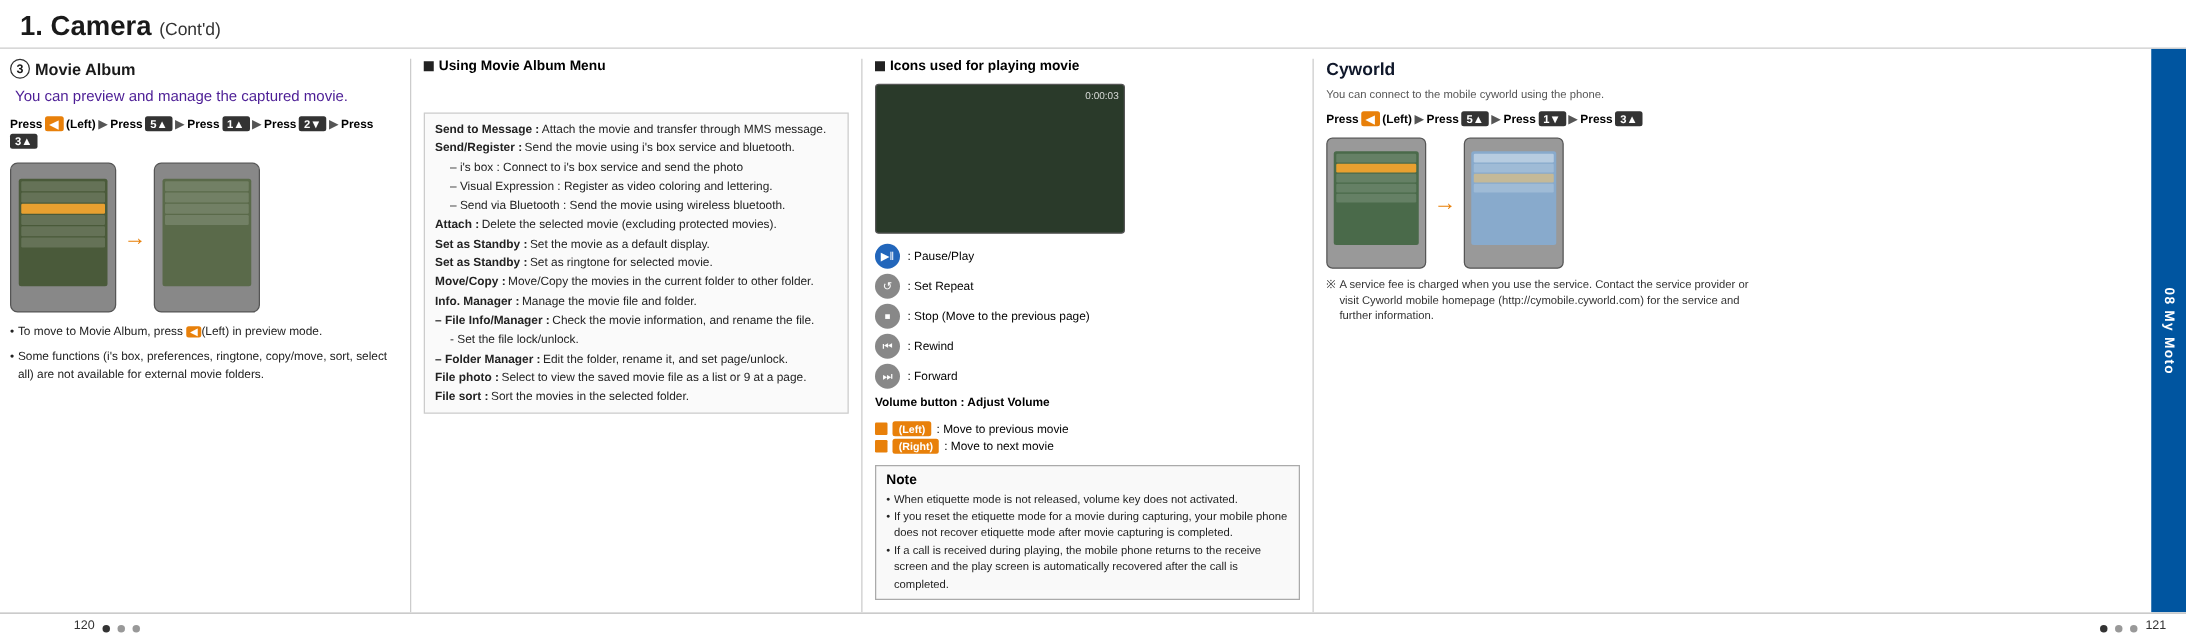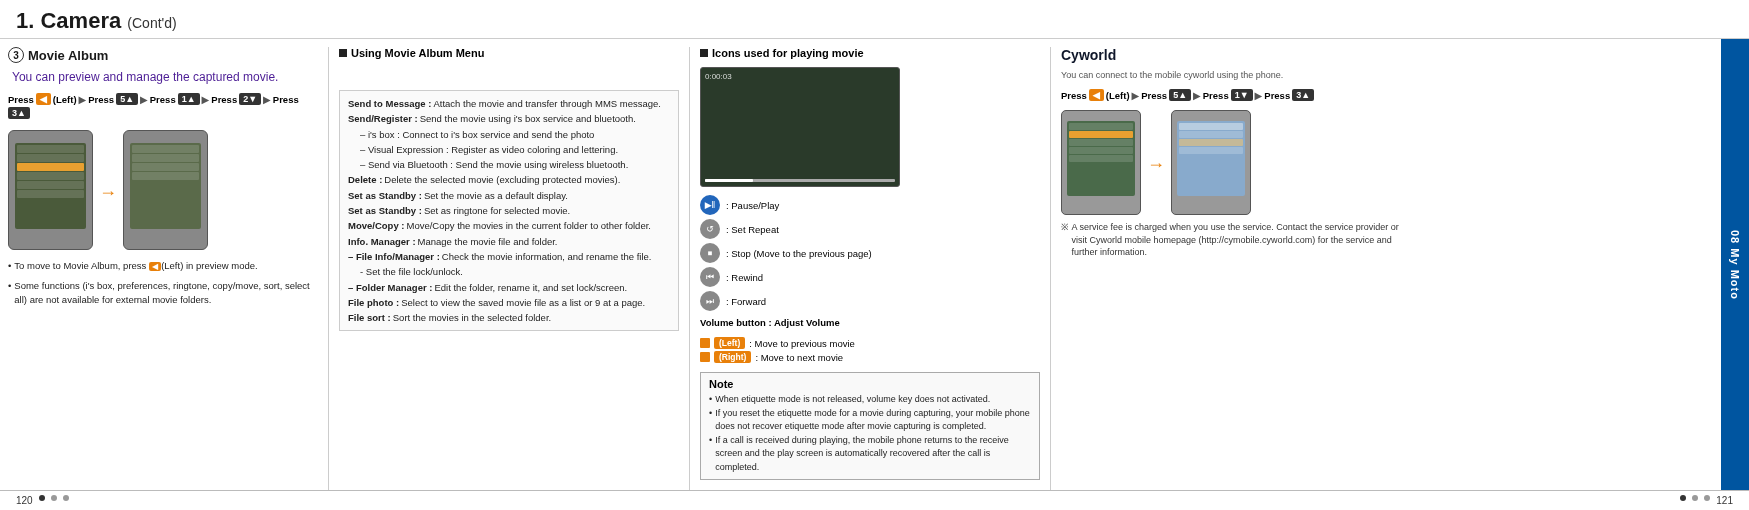--- a/index.html
+++ b/index.html
@@ -246,22 +246,22 @@
     }
 
     
     .movie-preview {
       width: 200px;
       height: 120px;
       background: #2a3a2a;
       border-radius: 3px;
       border: 1px solid #555;
       display: flex;
-      flex-direction: column;
-      justify-content: space-between;
+      flex-direction: row;
+      justify-content: flex-end;
       padding: 4px;
       position: relative;
     }
     .movie-preview .overlay-text {
       color: #fff;
       font-size: 8px;
       opacity: 0.8;
     }
     .movie-progress {
       height: 3px;
@@ -350,24 +350,25 @@
     .page-footer {
       display: flex;
       justify-content: space-between;
       align-items: center;
       padding: 4px 16px;
       border-top: 1px solid #bbb;
       background: #fff;
     }
     .footer-page {
       display: flex;
-      align-items: flex-start;
+      align-items: flex-end;
       gap: 6px;
       font-size: 10px;
       color: #333;
+      margin-left: 43px;
     }
     .footer-dot {
       width: 6px;
       height: 6px;
       border-radius: 50%;
       background: #999;
       display: inline-block;
     }
     .footer-dot.active {
       background: #333;
@@ -510,21 +511,21 @@
           <div class="menu-item sub">
             <span>– i's box : Connect to i's box service and send the photo</span>
           </div>
           <div class="menu-item sub">
             <span>– Visual Expression : Register as video coloring and lettering.</span>
           </div>
           <div class="menu-item sub">
             <span>– Send via Bluetooth : Send the movie using wireless bluetooth.</span>
           </div>
           <div class="menu-item">
-            <span class="label">Delete :</span>
+            <span class="label">Attach :</span>
             <span>Delete the selected movie (excluding protected movies).</span>
           </div>
           <div class="menu-item">
             <span class="label">Set as Standby :</span>
             <span>Set the movie as a default display.</span>
           </div>
           <div class="menu-item">
             <span class="label">Set as Standby :</span>
             <span>Set as ringtone for selected movie.</span>
           </div>
@@ -538,21 +539,21 @@
           </div>
           <div class="menu-item">
             <span class="label">– File Info/Manager :</span>
             <span>Check the movie information, and rename the file.</span>
           </div>
           <div class="menu-item sub">
             <span>- Set the file lock/unlock.</span>
           </div>
           <div class="menu-item">
             <span class="label">– Folder Manager :</span>
-            <span>Edit the folder, rename it, and set lock/screen.</span>
+            <span>Edit the folder, rename it, and set page/unlock.</span>
           </div>
           <div class="menu-item">
             <span class="label">File photo :</span>
             <span>Select to view the saved movie file as a list or 9 at a page.</span>
           </div>
           <div class="menu-item">
             <span class="label">File sort :</span>
             <span>Sort the movies in the selected folder.</span>
           </div>
         </div>

